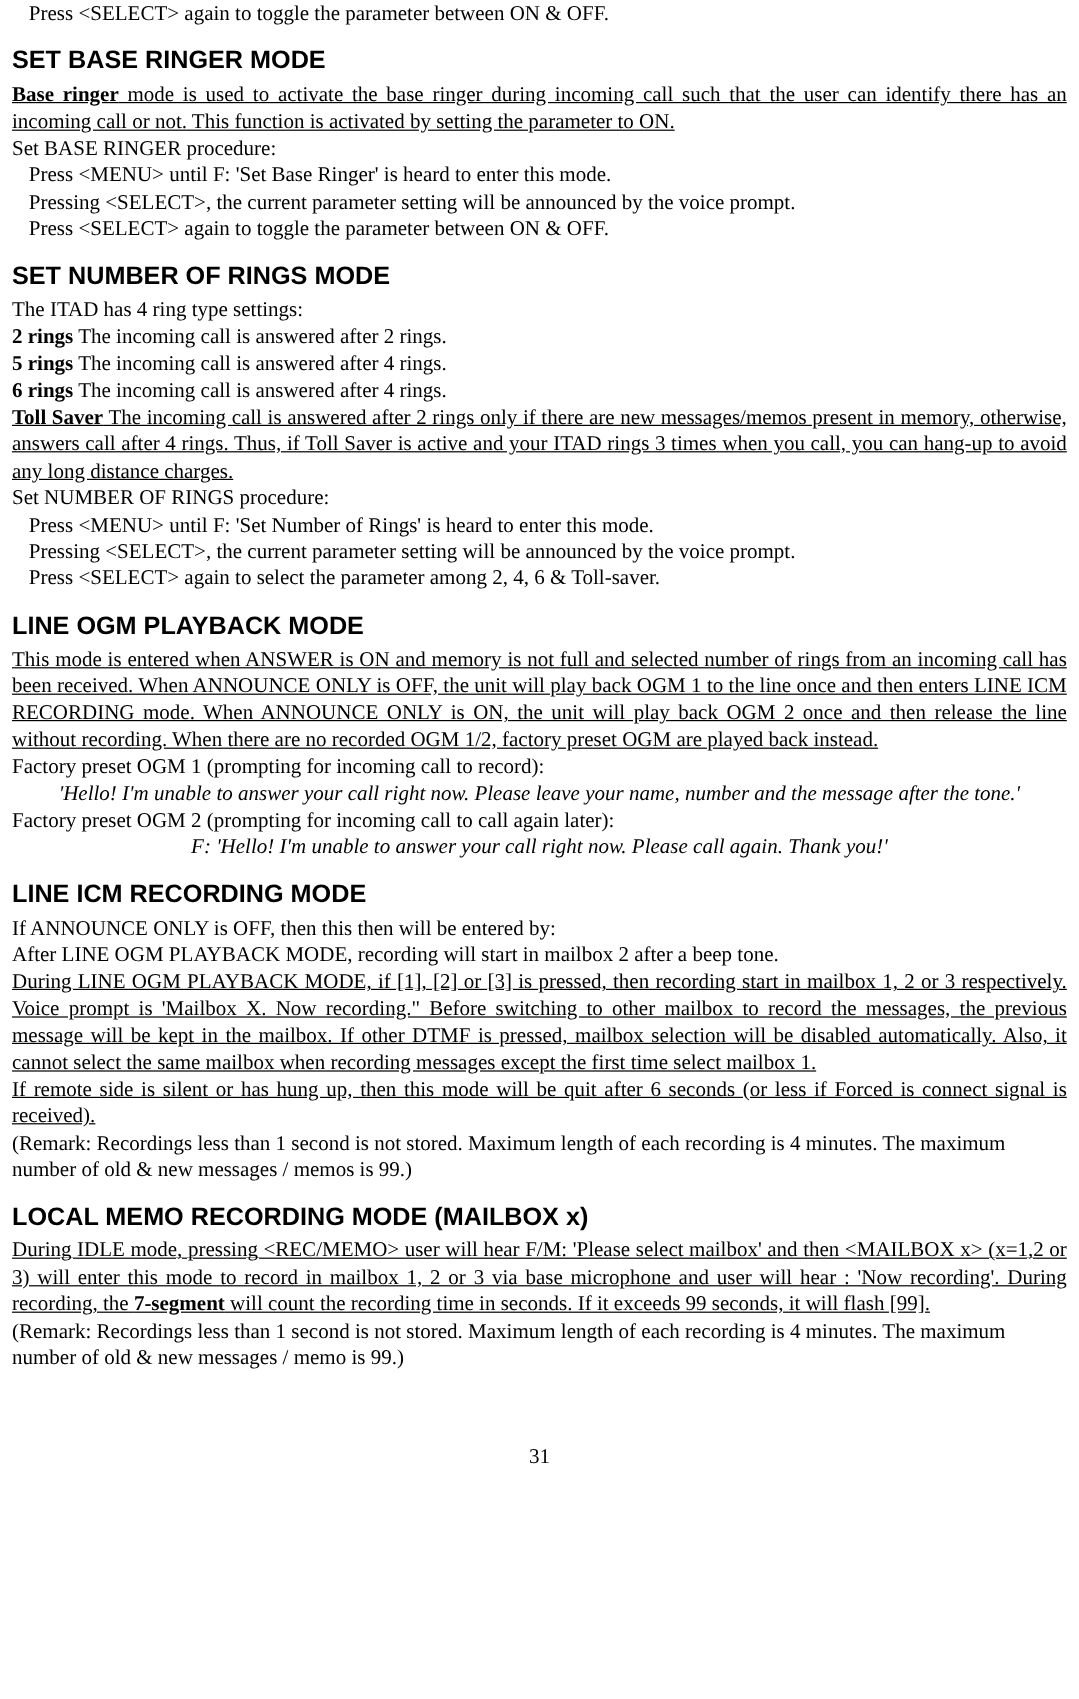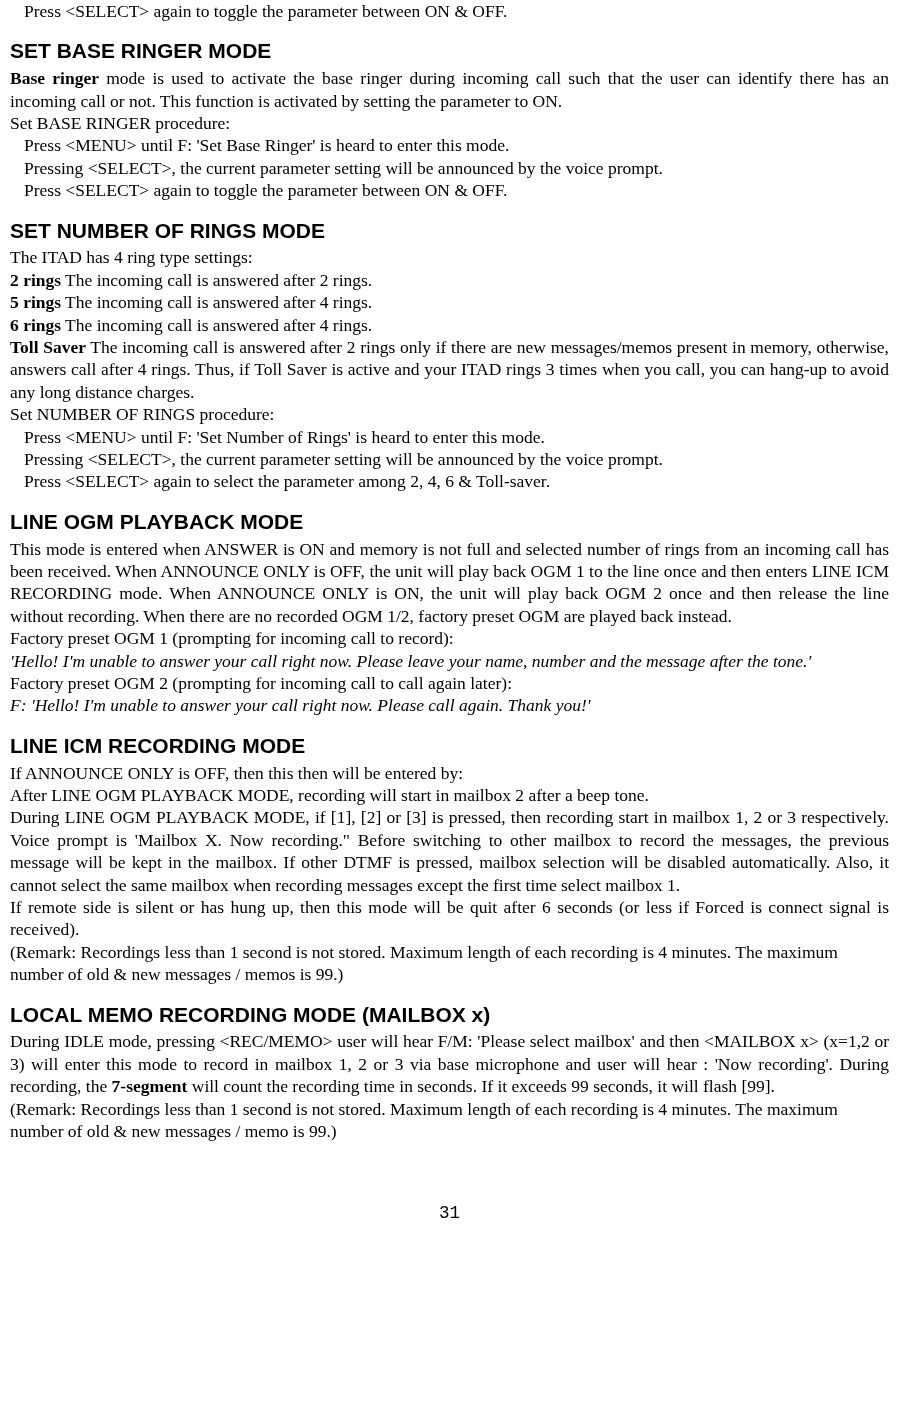--- a/index.html
+++ b/index.html
@@ -17,33 +17,34 @@
     }
     .h2 {
       font-family: Liberation Sans, sans-serif;
       font-weight: bold;
       font-size: 21px;
       margin-top: 16px;
       margin-bottom: 2px;
     }
     .justify {
       text-align: justify;
+      text-decoration: underline;
     }
     .italic {
       font-style: italic;
+      text-align: center;
     }
     .bold {
       font-weight: bold;
       text-align: center;
     }
     .pageno {
       text-align: center;
       margin-top: 60px;
       font-size: 17.5px;
-      font-family: Liberation Mono, monospace;
     }
     p { margin: 0; }
   </style>
 </head>
 <body>
 
 <p class="indent">Press &lt;SELECT&gt; again to toggle the parameter between ON &amp; OFF.</p>
 
 <div class="h2">SET BASE RINGER MODE</div>
 <p class="justify">

